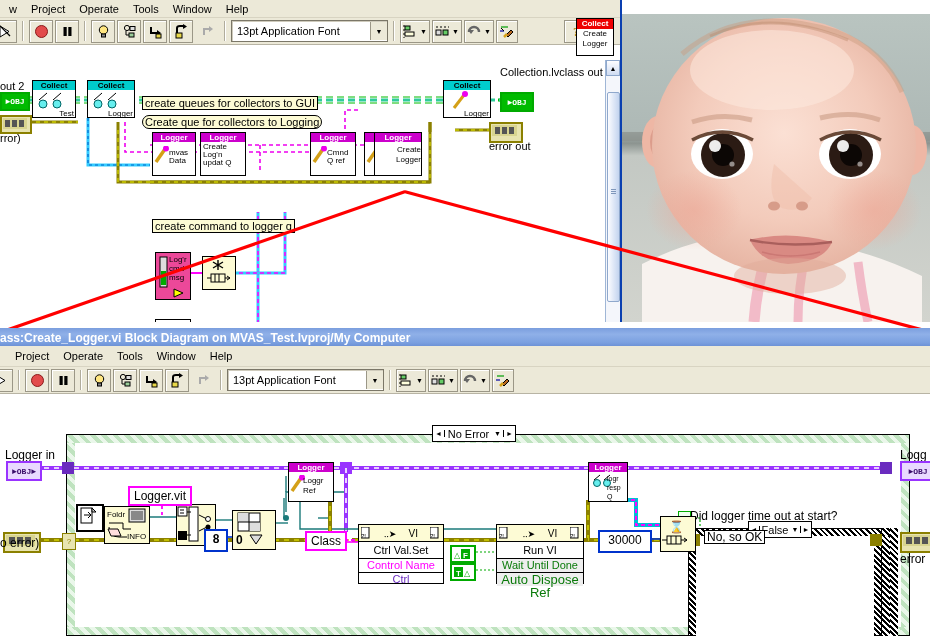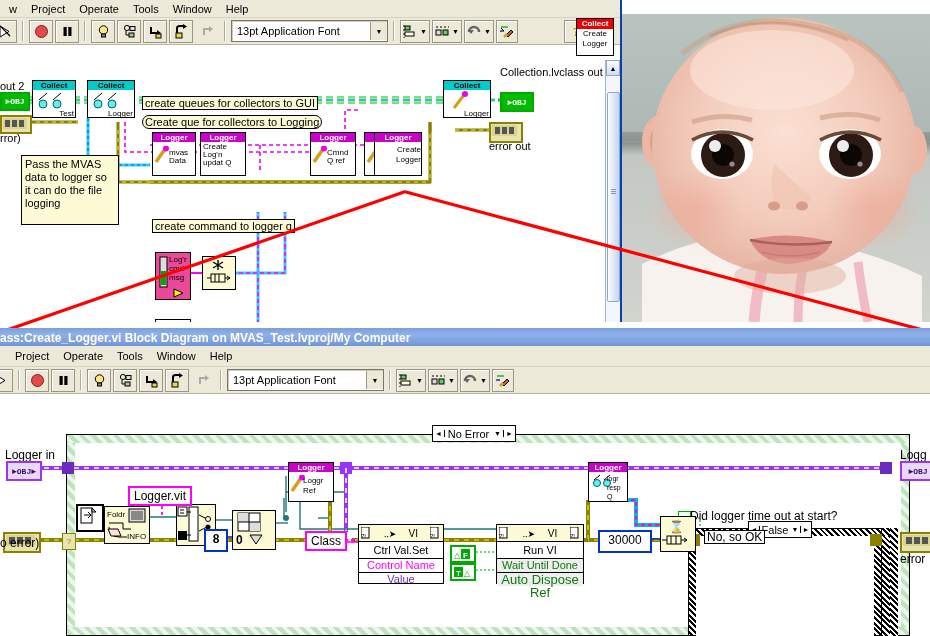--- a/index.html
+++ b/index.html
@@ -320,21 +320,20 @@
           <rect x="10" y="2" width="5" height="7" fill="#555"></rect>
           <rect x="17" y="2" width="5" height="7" fill="#555"></rect>
         </svg>
     </div>
     <div class="lv-lbl" style="left:489px;top:80px;">error out</div>
 
     <div class="freelbl" style="left:142px;top:36px;">create queues for collectors to GUI</div>
     <div class="freelbl" style="left:142px;top:55px;border-radius:7px;">Create que for collectors to Logging</div>
     <div class="freelbl" style="left:152px;top:159px;">create command to logger q</div>
 
-    <div class="note" style="left:21px;top:95px;width:90px;height:64px;">Pass the MVAS data to logger so it can do the file logging</div>
 
     <div class="node" style="left:152px;top:72px;width:44px;height:44px;">
       <div class="hdr hdr-magenta">Logger</div>
       <div style="position:relative;height:34px;">
         <svg width="16" height="20" style="position:absolute;left:1px;top:4px;">
             <path d="M2 16 L11 3" stroke="#d4a017" stroke-width="3.5"></path>
             <circle cx="12" cy="2.5" r="3" fill="#e0e"></circle>
           </svg>
         <div class="bdy" style="position:absolute;left:16px;top:7px;text-align:left;white-space:pre-line;">mvas
 Data</div>
@@ -855,21 +854,21 @@
           </svg>
         <span style="font-size:9px;">‥➤</span>
         <span style="font-size:10px;">VI</span>
         <svg width="11" height="13">
             <rect x="0" y="0" width="8" height="11" fill="#fff" stroke="#000"></rect>
             <text x="0" y="11" font-size="6" font-family="Liberation Sans,sans-serif">?!</text>
           </svg>
       </div>
       <div style="height:16px;border-bottom:1px solid #000;font-size:11px;text-align:center;line-height:16px;">Ctrl Val.Set</div>
       <div style="height:13px;border-bottom:1px solid #000;font-size:11px;text-align:center;line-height:13px;color:#ff00ff;">Control Name</div>
-      <div style="height:13px;font-size:11px;text-align:center;line-height:13px;color:#6a2bbf;">Value</div>
+      <div style="height:13px;font-size:11px;text-align:center;line-height:13px;color:#6a2bbf;">Ctrl</div>
     </div>
 
     <div style="position:absolute;left:450px;top:145px;width:22px;height:14px;border:2px solid #0a0;background:#fff;
                 display:flex;align-items:center;justify-content:center;">
       <svg width="18" height="10">
           <text x="0" y="9" font-size="8" fill="#0a0" font-family="Liberation Sans,sans-serif">△</text>
           <rect x="7" y="0" width="9" height="10" fill="#0a0"></rect>
           <text x="9" y="8.5" font-size="8" fill="#fff" font-weight="bold" font-family="Liberation Sans,sans-serif">F</text>
         </svg>
     </div>

